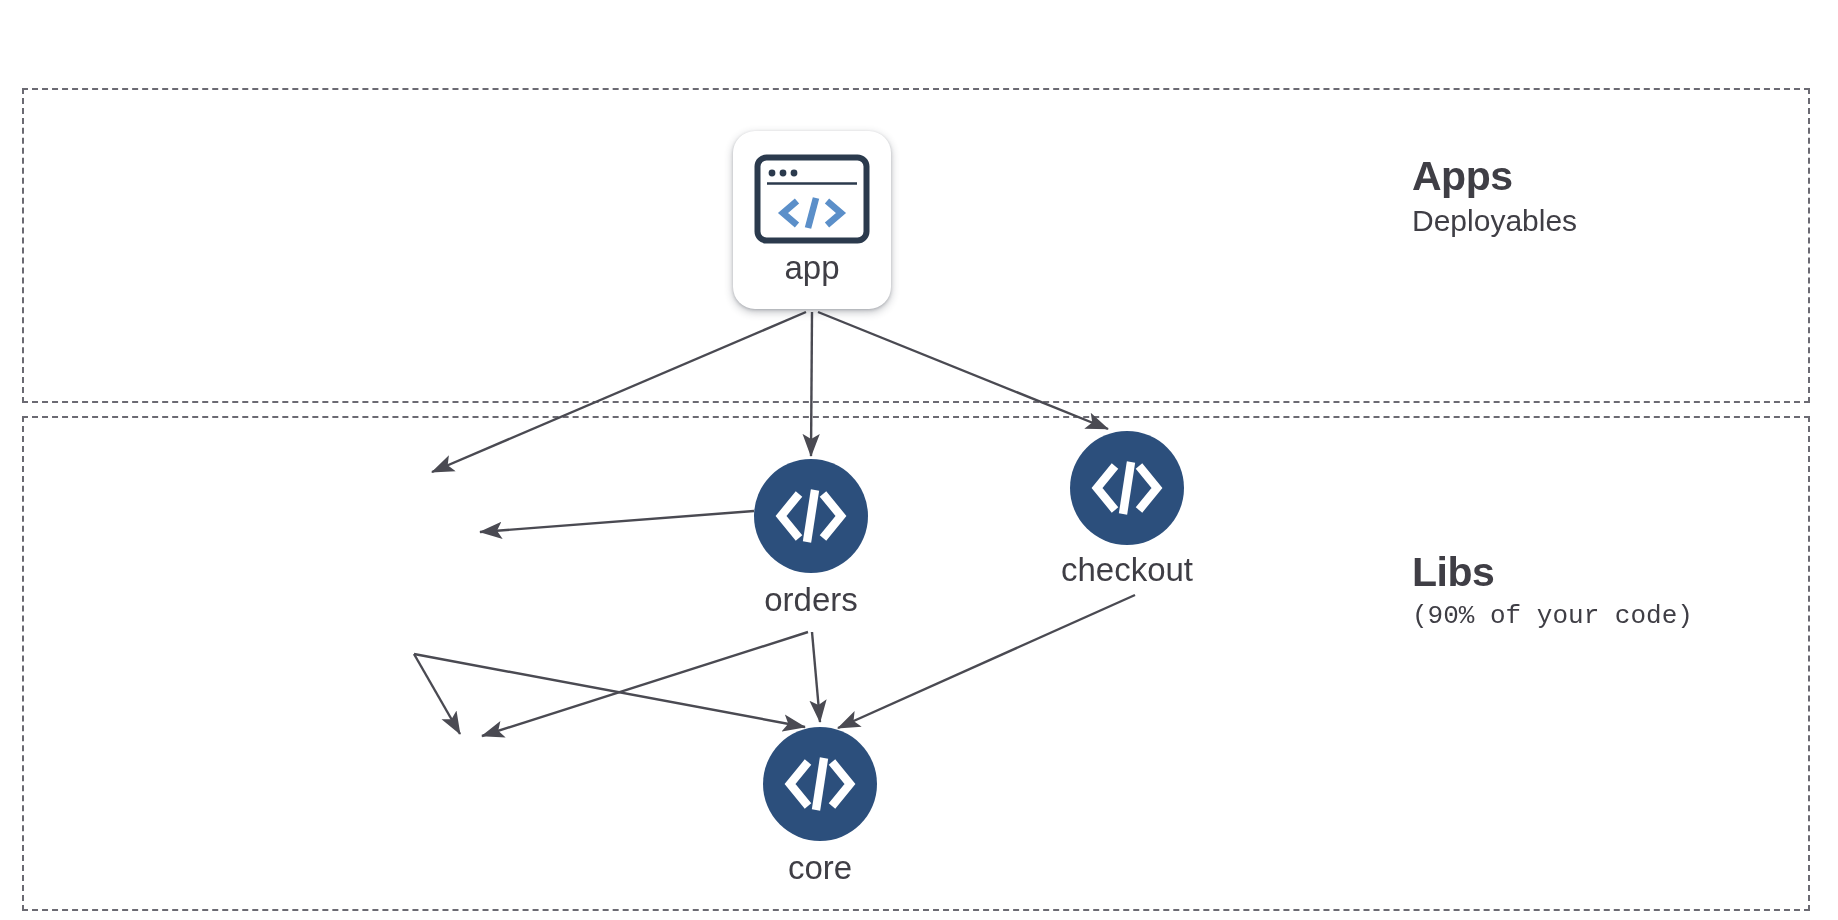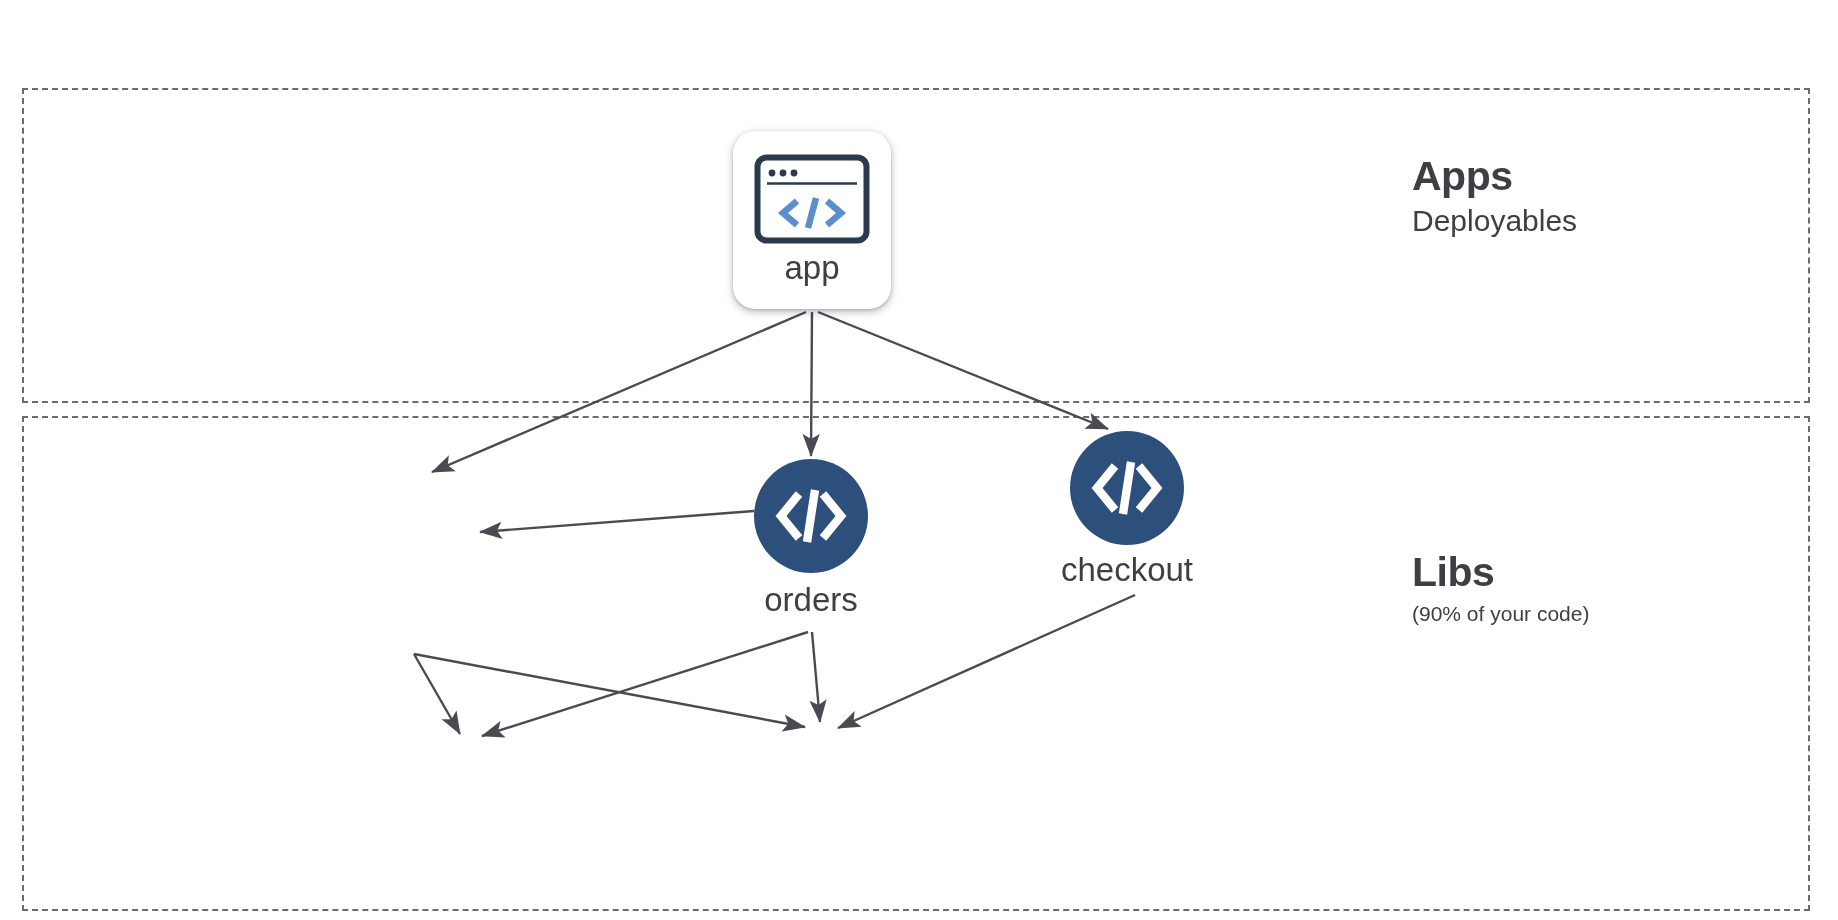--- a/index.html
+++ b/index.html
@@ -25,21 +25,21 @@
   
   .zone-legend{position:absolute;}
   .zone-title{
     font-size:41px;font-weight:bold;color:#3f3e45;
     line-height:1.0;letter-spacing:-0.5px;white-space:nowrap;
   }
   .zone-sub{
     font-size:30px;font-weight:normal;color:#3f3e45;
     line-height:1.15;margin-top:7px;white-space:nowrap;
   }
-  .zone-sub.small{font-size:21px;margin-top:9px;}
+  .zone-sub.small{font-size:26px;margin-top:9px;font-family:Liberation Mono, monospace;}
   #legend-apps{left:1412px;top:128px;}
   #legend-libs{left:1412px;top:524px;}
 
   
   #edges{position:absolute;left:0;top:0;width:1838px;height:920px;pointer-events:none;}
 
   
   .app-card{
     position:absolute;
     background:#ffffff;
@@ -155,14 +155,26 @@
           <polyline points="25,8 7,30 25,52"></polyline>
           <polyline points="49,8 67,30 49,52"></polyline>
           <line x1="41" y1="4" x2="33" y2="56"></line>
         </g>
       </svg>
     </div>
     <div class="lib-label" style="top:124px;">orders</div>
   </div>
 
 
+  <div class="lib-node" id="node-core">
+    <div class="lib-circle" style="width:114px;height:114px;">
+      <svg class="code-glyph" width="74" height="60" viewBox="0 0 74 60">
+        <g stroke="#ffffff" stroke-width="8.4" fill="none" stroke-linejoin="miter">
+          <polyline points="25,8 7,30 25,52"></polyline>
+          <polyline points="49,8 67,30 49,52"></polyline>
+          <line x1="41" y1="4" x2="33" y2="56"></line>
+        </g>
+      </svg>
+    </div>
+    <div class="lib-label" style="top:124px;">core</div>
+  </div>
 
 </div>
 
 </body></html>

